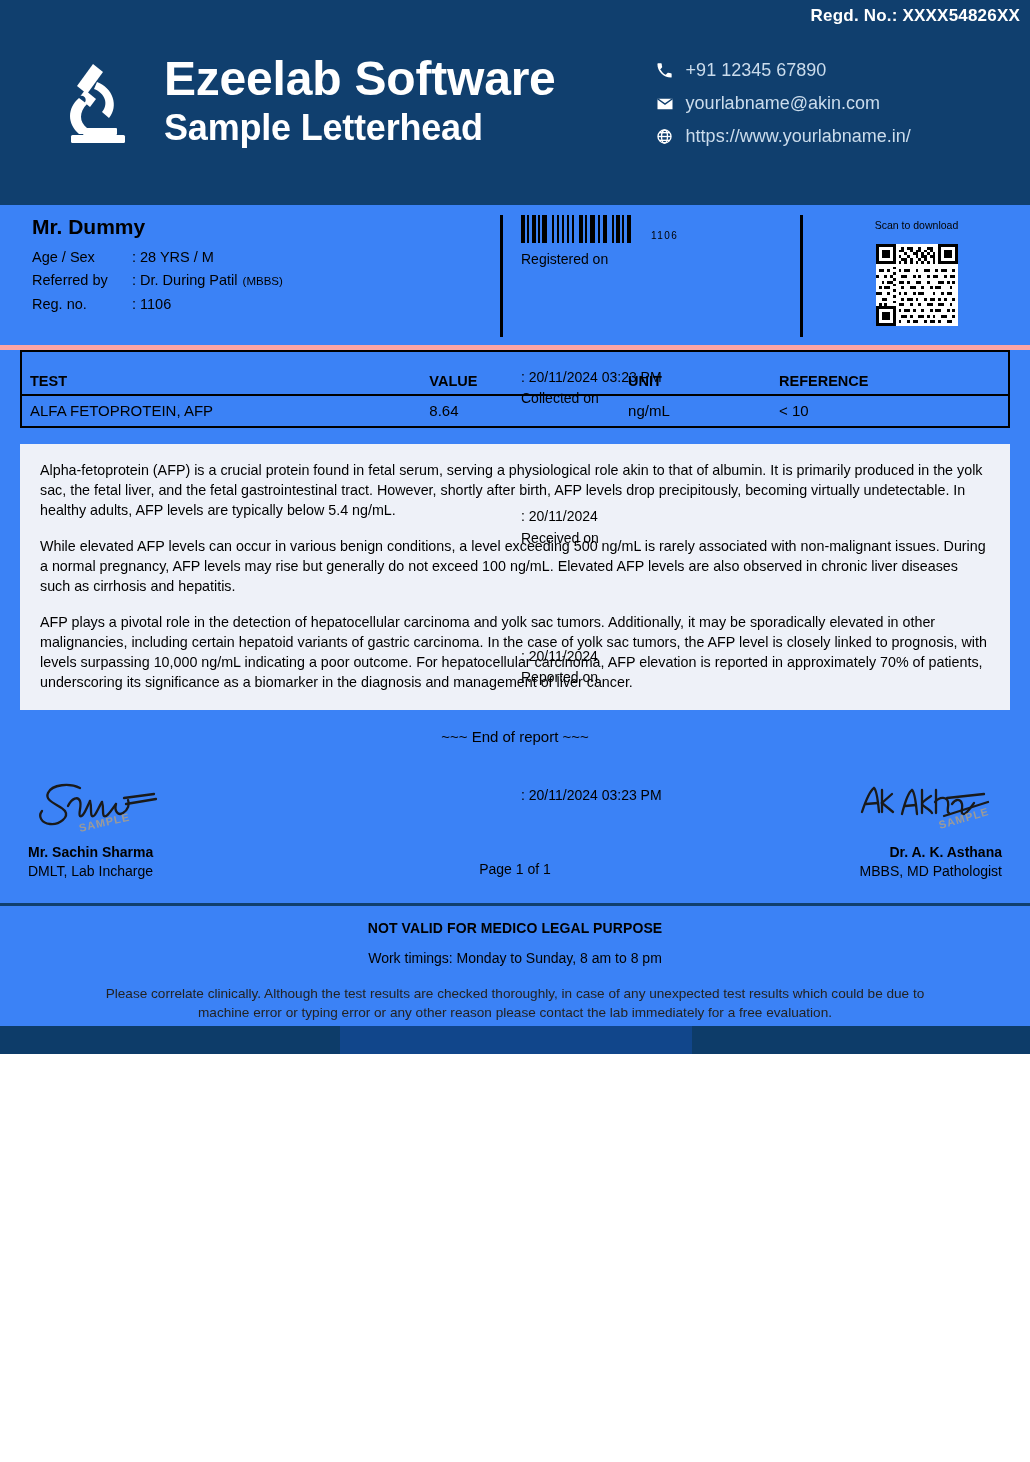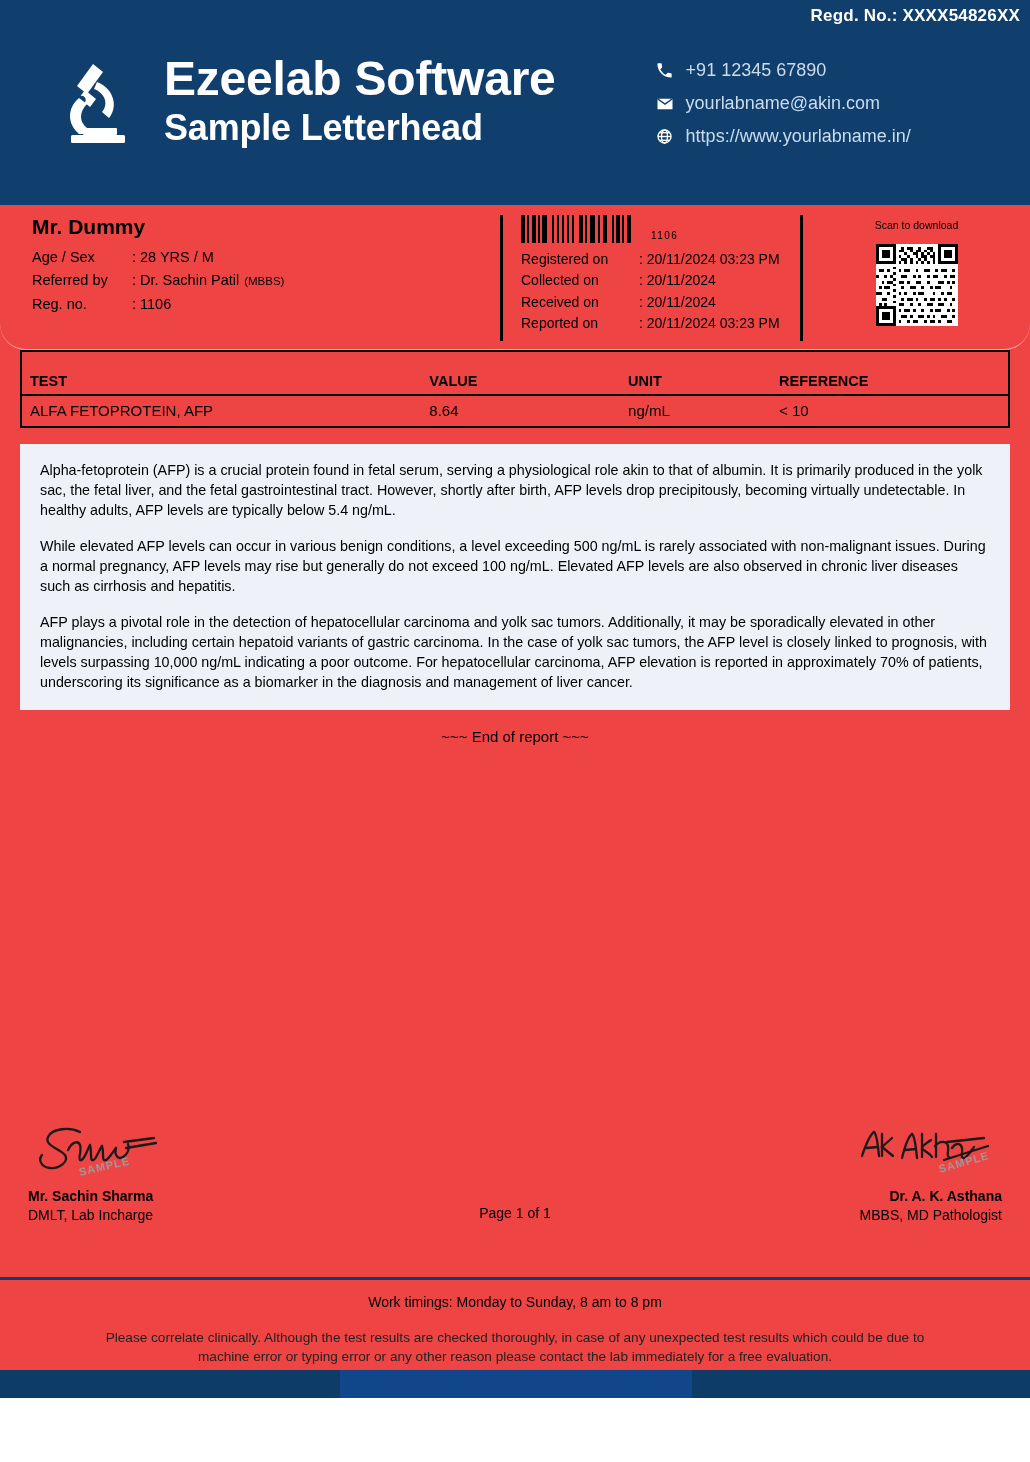--- a/index.html
+++ b/index.html
@@ -7,23 +7,23 @@
     padding: 0;
     background: #ffffff;
   }
   body {
     font-family: "Liberation Sans", sans-serif;
     color: #000;
   }
   #page {
     position: relative;
     width: 1030px;
-    height: 1398px;
+    height: 1054px;
     margin: 0 auto;
-    background: #ef4444;
+    background: #3b82f6;
     overflow: hidden;
     box-sizing: border-box;
   }
 
   
   .header {
     position: relative;
     width: 100%;
     height: 205px;
     background: #103f6e;
@@ -89,25 +89,24 @@
     justify-content: flex-start;
     flex: 0 0 30px;
   }
   .contact-icon svg { display: block; }
   .contact-text { color: #cbdcec; font-size: 18px; }
 
   
   .patient-bar {
     position: relative;
     display: flex;
-    border-bottom: 1px solid #fca5a5;
+    border-bottom: 5px solid #fca5a5;
     padding: 10px 0 8px 0;
     box-sizing: border-box;
     height: 145px;
-    border-radius: 26px;
   }
   .patient-col {
     width: 500px;
     padding-left: 32px;
     box-sizing: border-box;
   }
   .patient-name {
     font-size: 21px;
     font-weight: bold;
     margin-bottom: 7px;
@@ -129,21 +128,21 @@
     box-sizing: border-box;
   }
   .barcode-row { display: flex; align-items: flex-end; margin-bottom: 6px; }
   .barcode-img { display: block; }
   .barcode-num {
     font-size: 10px;
     margin-left: 8px;
     letter-spacing: 1.4px;
     padding-bottom: 2px;
   }
-  .d-row { display: flex; font-size: 14px; line-height: 1.52; }
+  .d-row { display: flex; font-size: 14px; line-height: 1.52; flex-direction: column; }
   .d-label { width: 118px; flex: 0 0 118px; }
   .d-value { white-space: nowrap; }
 
   .qr-col {
     flex: 1;
     border-left: 3px solid #000;
     display: flex;
     flex-direction: column;
     align-items: center;
     padding-top: 4px;
@@ -327,21 +326,21 @@
     <div class="patient-col">
       <div class="patient-name">Mr. Dummy</div>
 
       <div class="p-row">
         <span class="p-label">Age / Sex</span>
         <span class="p-value">: 28 YRS / M</span>
       </div>
 
       <div class="p-row">
         <span class="p-label">Referred by</span>
-        <span class="p-value">: Dr. Sachin Patil</span>
+        <span class="p-value">: Dr. During Patil</span>
         <span class="p-sub" style="margin-left:5px;align-self:center;">(MBBS)</span>
       </div>
 
       <div class="p-row">
         <span class="p-label">Reg. no.</span>
         <span class="p-value bold">: 1106</span>
       </div>
     </div>
 
     <div class="barcode-col">
@@ -623,20 +622,21 @@
             </g>
           </svg>
         </span>
         <div class="sign-name">Dr. A. K. Asthana</div>
         <div class="sign-desig">MBBS, MD Pathologist</div>
       </div>
     </div>
   </div>
 
   <div class="footer">
+    <div class="footer-title">NOT VALID FOR MEDICO LEGAL PURPOSE</div>
     <div class="footer-timings">Work timings: Monday to Sunday, 8 am to 8 pm</div>
     <div class="footer-note">Please correlate clinically. Although the test results are checked thoroughly, in case of any unexpected test results which could be due to machine error or typing error or any other reason please contact the lab immediately for a free evaluation.</div>
   </div>
 
   <div class="bottom-bar">
     <div class="bar-seg-1"></div>
     <div class="bar-seg-2"></div>
     <div class="bar-seg-3"></div>
   </div>
 

